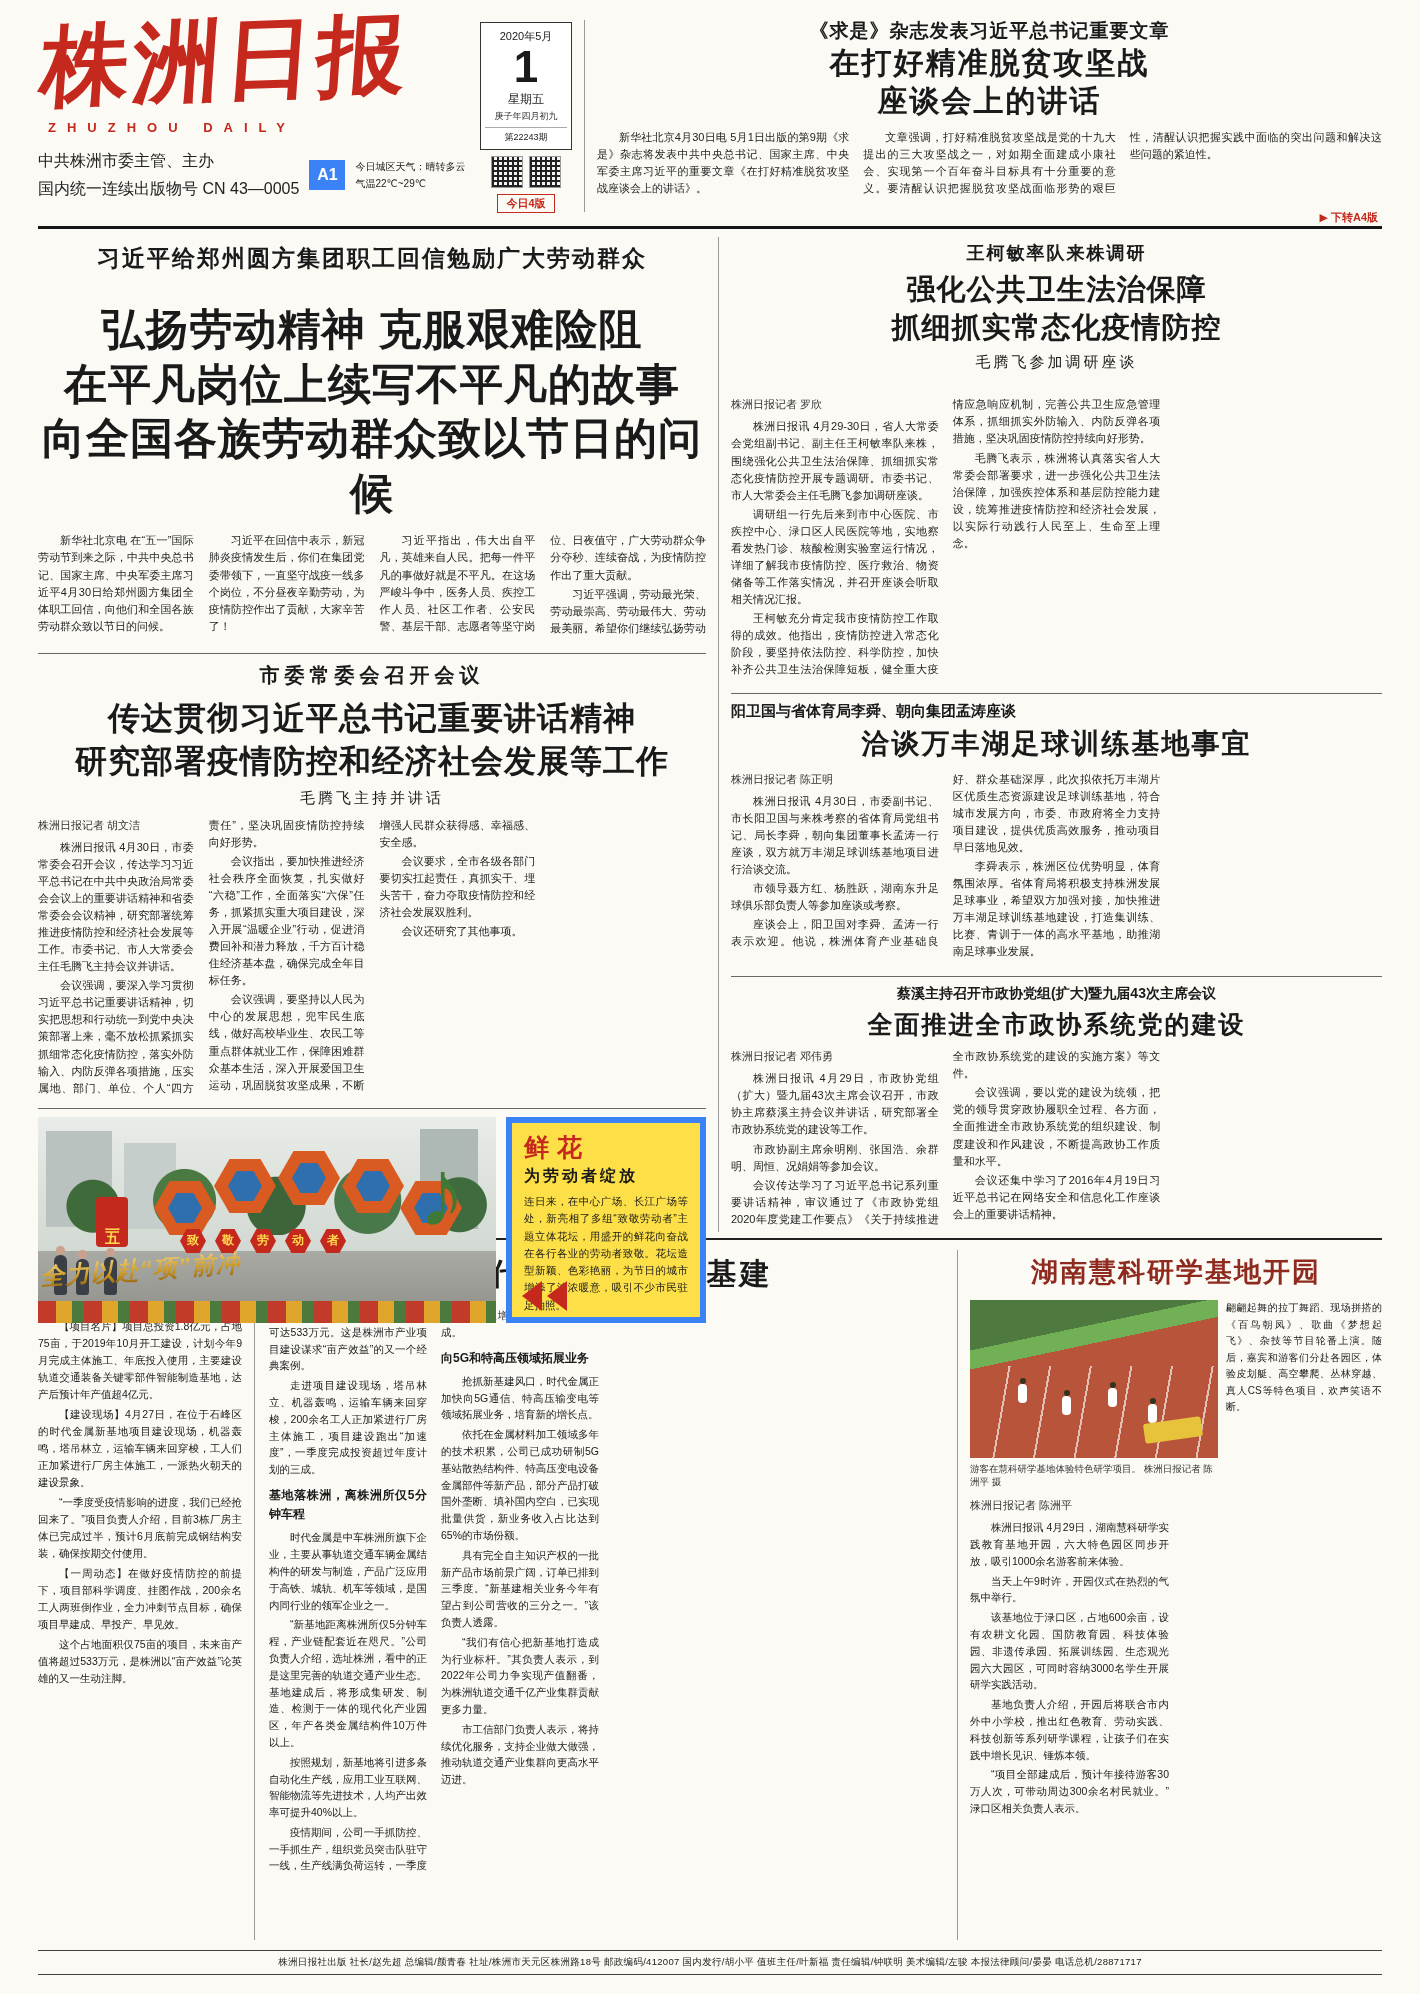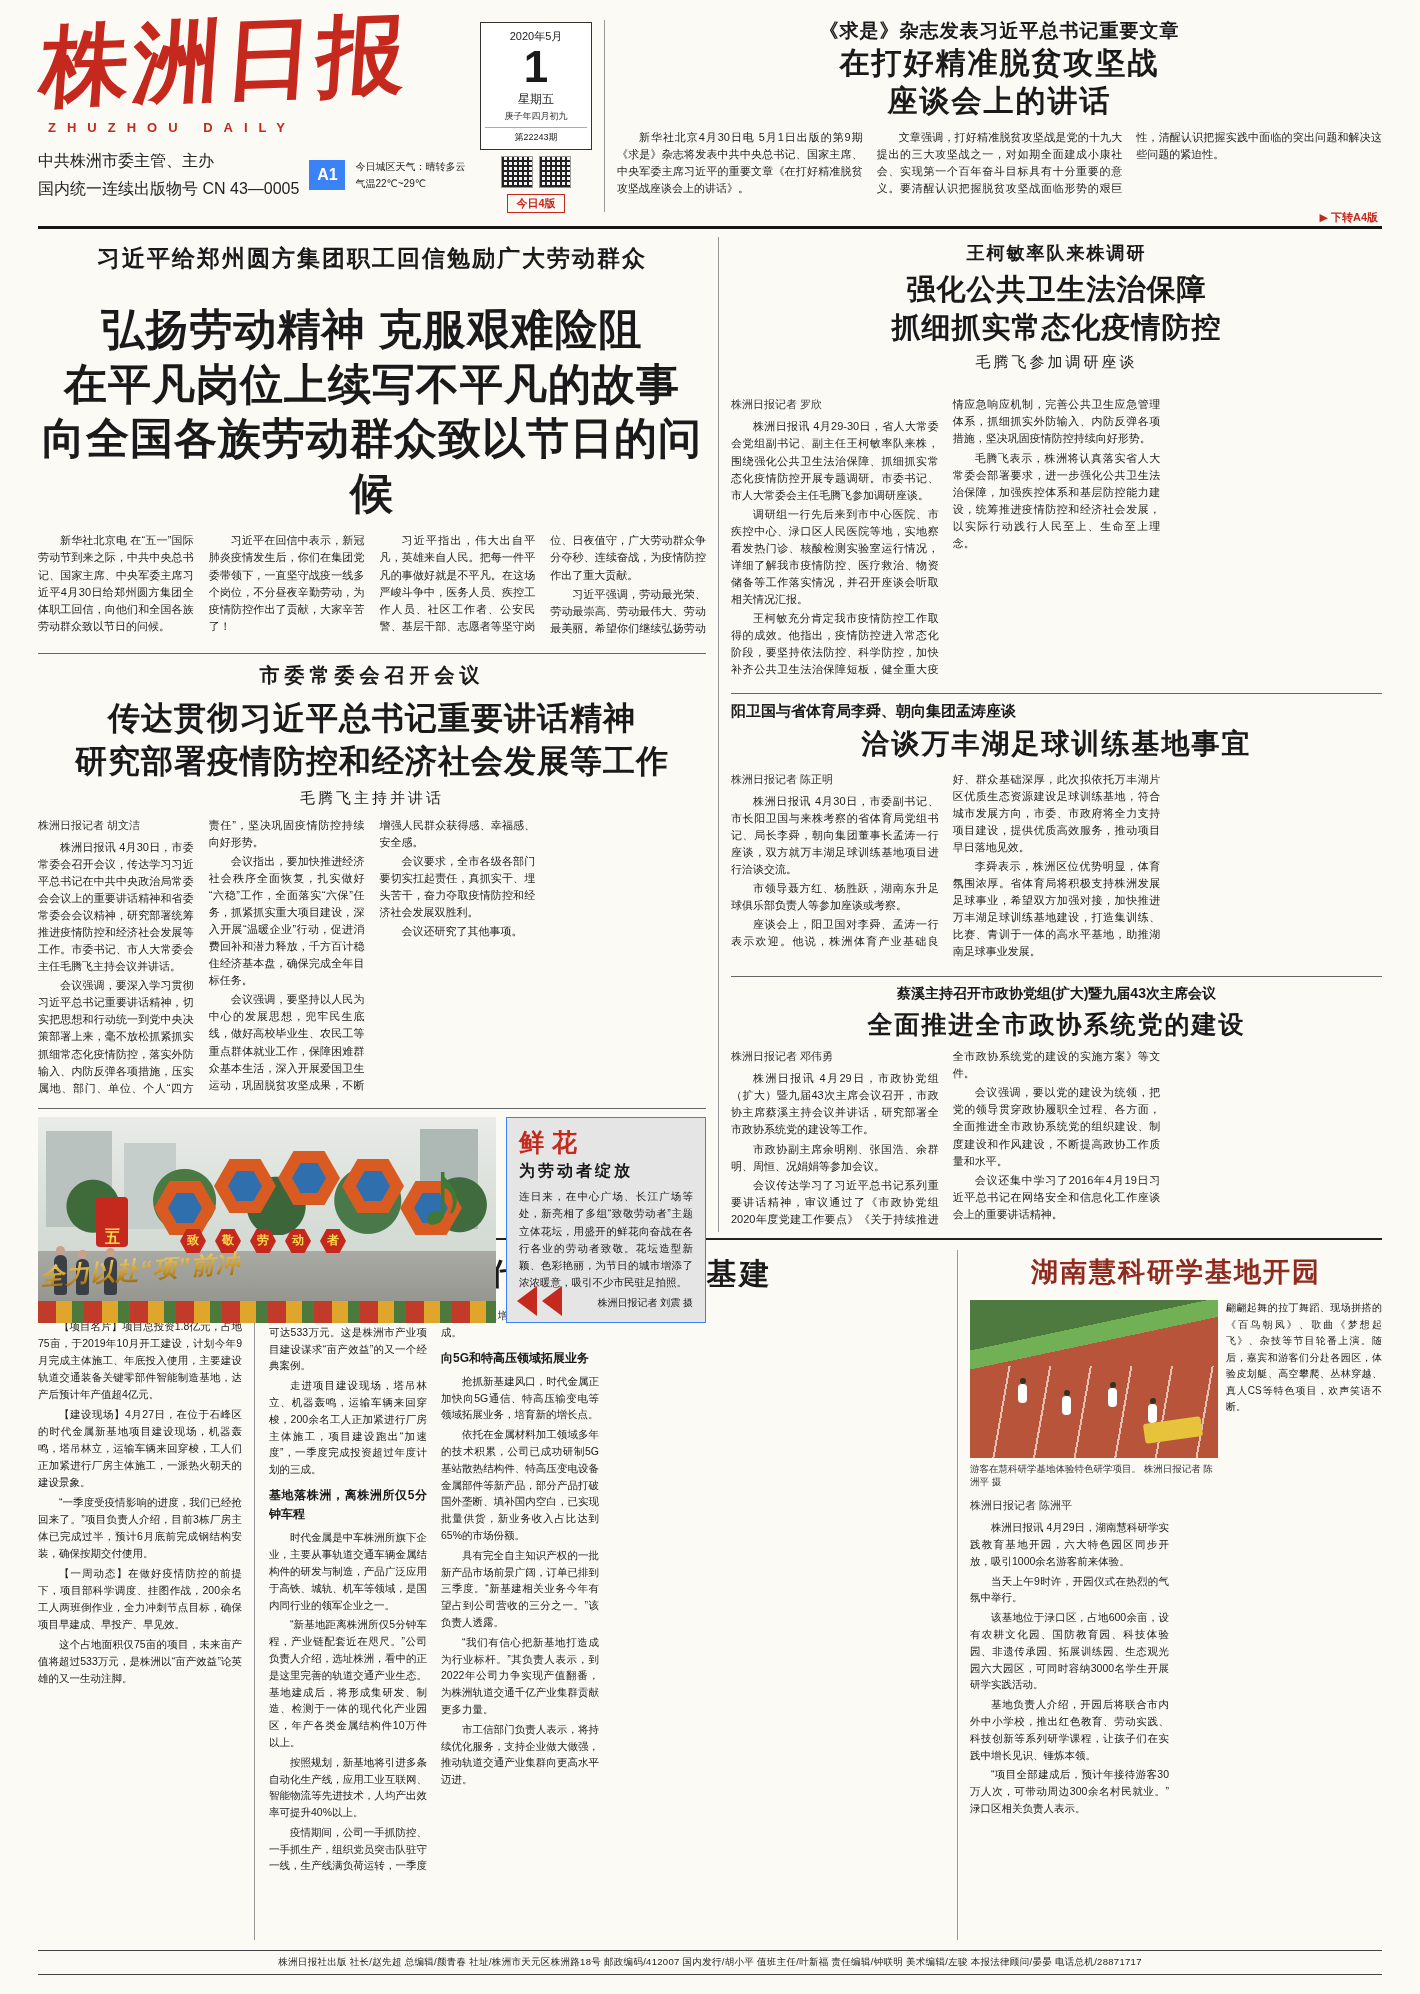--- a/index.html
+++ b/index.html
@@ -13,21 +13,21 @@
   .mast{width:430px;flex:none;padding-top:6px;}
   .logo{font-family:"DejaVu Serif","Liberation Serif",serif;font-size:88px;font-weight:bold;
     color:#c5281c;line-height:1.05;letter-spacing:4px;transform:rotate(-2deg) skewX(-6deg);
     transform-origin:left bottom;white-space:nowrap;}
   .logo-en{color:#c5281c;font-weight:bold;font-size:13px;letter-spacing:11px;margin:8px 0 0 10px;}
   .mast-info{display:flex;align-items:center;gap:10px;margin-top:12px;}
   .mast-lines{font-size:16px;line-height:1.7;color:#222;}
   .a1{width:36px;height:30px;background:#3b82f6;color:#fff;display:flex;align-items:center;
     justify-content:center;font-weight:bold;font-size:16px;flex:none;}
   .weather{font-size:10px;line-height:1.7;color:#222;}
-  .datecol{width:112px;flex:none;text-align:center;padding-top:8px;}
+  .datecol{width:92px;flex:none;text-align:center;padding-top:8px;}
   .datebox{border:1px solid #333;padding:6px 4px 5px;background:#fff;}
   .d-ym{font-size:11px;}
   .d-day{font-size:44px;font-weight:bold;line-height:1.05;}
   .d-week{font-size:12px;margin-top:1px;}
   .d-lunar{font-size:9px;margin-top:2px;color:#333;}
   .d-issue{font-size:9px;margin-top:4px;border-top:1px solid #aaa;padding-top:3px;}
   .qr-row{display:flex;gap:6px;justify-content:center;margin-top:6px;}
   .qr{width:30px;height:30px;border:1px solid #999;background-color:#f4f4f4;
     background-image:repeating-linear-gradient(0deg,#222 0 2px,transparent 2px 5px),
       repeating-linear-gradient(90deg,#222 0 2px,#f4f4f4 2px 5px);}
@@ -89,21 +89,21 @@
   .hex::after{content:"";width:34px;height:30px;clip-path:polygon(25% 0,75% 0,100% 50%,75% 100%,25% 100%,0 50%);background:#2f6fae;}
   .p1-chars{position:absolute;left:142px;top:112px;display:flex;gap:9px;}
   .p1-chars span{width:26px;height:24px;clip-path:polygon(25% 0,75% 0,100% 50%,75% 100%,25% 100%,0 50%);
     background:#c5281c;color:#ffd84d;font-size:12px;font-weight:bold;display:flex;align-items:center;justify-content:center;}
   .p1-note{position:absolute;right:30px;top:28px;font-size:96px;color:#3e7a35;line-height:1;}
   .p1-sign{position:absolute;left:58px;top:80px;width:32px;height:50px;background:#c5281c;color:#ffd84d;
     font-weight:900;font-size:15px;display:flex;align-items:center;justify-content:center;
     writing-mode:vertical-rl;border-radius:4px;letter-spacing:2px;}
   .p1-person{position:absolute;bottom:28px;width:13px;height:38px;background:#3a3f46;border-radius:6px 6px 3px 3px;}
   .p1-person::before{content:"";position:absolute;top:-9px;left:2px;width:9px;height:9px;border-radius:50%;background:#c9a18d;}
-  .cap-panel{flex:1;background:#e5e5e5;border:1px solid #3b82f6;padding:8px 12px 6px;position:relative;overflow:hidden;min-width:0;}
+  .cap-panel{flex:1;background:#fde047;border:6px solid #3b82f6;padding:8px 12px 6px;position:relative;overflow:hidden;min-width:0;}
   .cap-title-red{color:#c5281c;font-size:25px;font-weight:900;letter-spacing:8px;}
   .cap-title-black{font-size:16px;font-weight:900;letter-spacing:3px;margin:2px 0 6px;}
   .cap-text{font-size:10.5px;line-height:1.65;text-align:justify;}
   .cap-credit{font-size:10px;text-align:right;margin-top:4px;}
   .chevrons{position:absolute;left:10px;bottom:6px;display:flex;}
   .chev{width:20px;height:30px;background:#c5281c;clip-path:polygon(100% 0,100% 100%,0 50%);margin-right:5px;}
   
   .bottom{display:flex;margin-top:6px;border-top:2px solid #222;padding-top:10px;height:690px;}
   .b-left{width:204px;flex:none;padding-right:12px;border-right:1px solid #999;}
   .gold-title{display:inline-block;font-size:24px;font-weight:900;font-style:italic;letter-spacing:1px;

